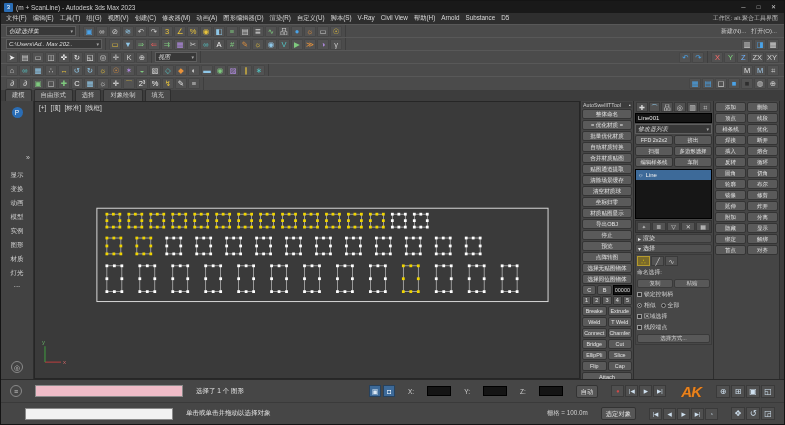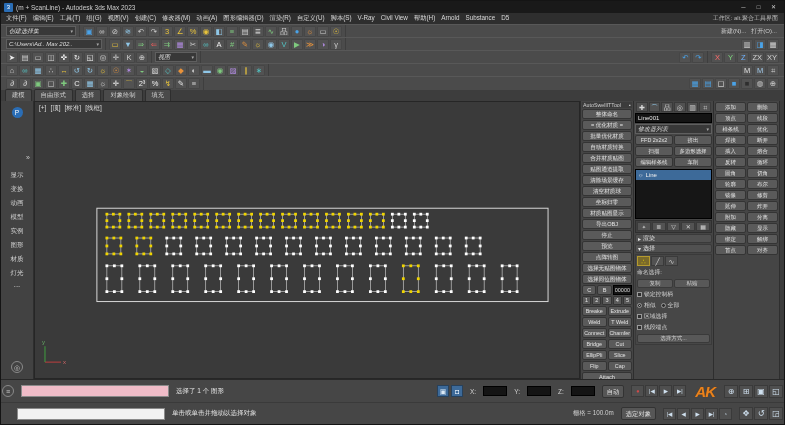--- a/index.html
+++ b/index.html
@@ -66,21 +66,21 @@
 .mrow{display:flex;gap:1px;}
 .mbtn{height:9px;background:#585858;border:1px solid #3a3a3a;border-radius:2px;color:#cfcfcf;font-size:5.5px;line-height:7px;text-align:center;flex:1;}
 .chk{display:flex;align-items:center;gap:2px;color:#d8d8d8;}
 .box{width:5px;height:5px;border:1px solid #9a9a9a;background:#2e2e2e;display:inline-block;}
 .rad{width:5px;height:5px;border:1px solid #9a9a9a;border-radius:50%;background:#2e2e2e;display:inline-block;position:relative;}
 .rad.on::after{content:"";position:absolute;inset:1px;background:#ddd;border-radius:50%;}
 .radios{display:flex;gap:5px;}
 .tools{width:66px;padding:1px;}
 .edge{width:5px;background:#3c3c3c;border-left:1px solid #2e2e2e;flex:0 0 auto;}
 .status{flex:0 0 auto;background:#464646;border-top:1px solid #282828;}
-.srow{height:22px;display:flex;align-items:center;gap:7px;padding:0 1px;}
+.srow{height:22px;display:flex;align-items:center;gap:13px;padding:0 9px;}
 .srow+.srow{border-top:1px solid #3a3a3a;}
 .mcirc{width:12px;height:12px;border-radius:50%;border:1px solid #8a8a8a;text-align:center;line-height:11px;font-size:7px;color:#cfcfcf;flex:0 0 auto;}
 .pinkline{width:148px;height:12px;background:#f0bcc8;border:1px solid #8a8a8a;flex:0 0 auto;}
 .whiteline{width:148px;height:12px;background:#f2f2f2;border:1px solid #8a8a8a;margin-left:15px;flex:0 0 auto;}
 .seltext,.prompt{font-size:6.5px;color:#e6e6e6;white-space:nowrap;}
 .bluei{width:12px;height:12px;background:#3d6a99;border:1px solid #27415c;color:#dce9f5 !important;font-size:7px;line-height:11px;text-align:center;}
 .clabel{font-size:6.5px;color:#cfcfcf;}
 .cfield{width:24px;height:10px;background:#141414;border:1px solid #000;display:inline-block;color:#ddd;font-size:6px;line-height:9px;}
 .gridtext{font-size:6.3px;color:#cfcfcf;white-space:nowrap;}
 .autok,.selbtn{height:13px;background:#565656;border:1px solid #333;border-radius:2px;font-size:6.3px;color:#e0e0e0;padding:0 4px;line-height:12px;white-space:nowrap;}

